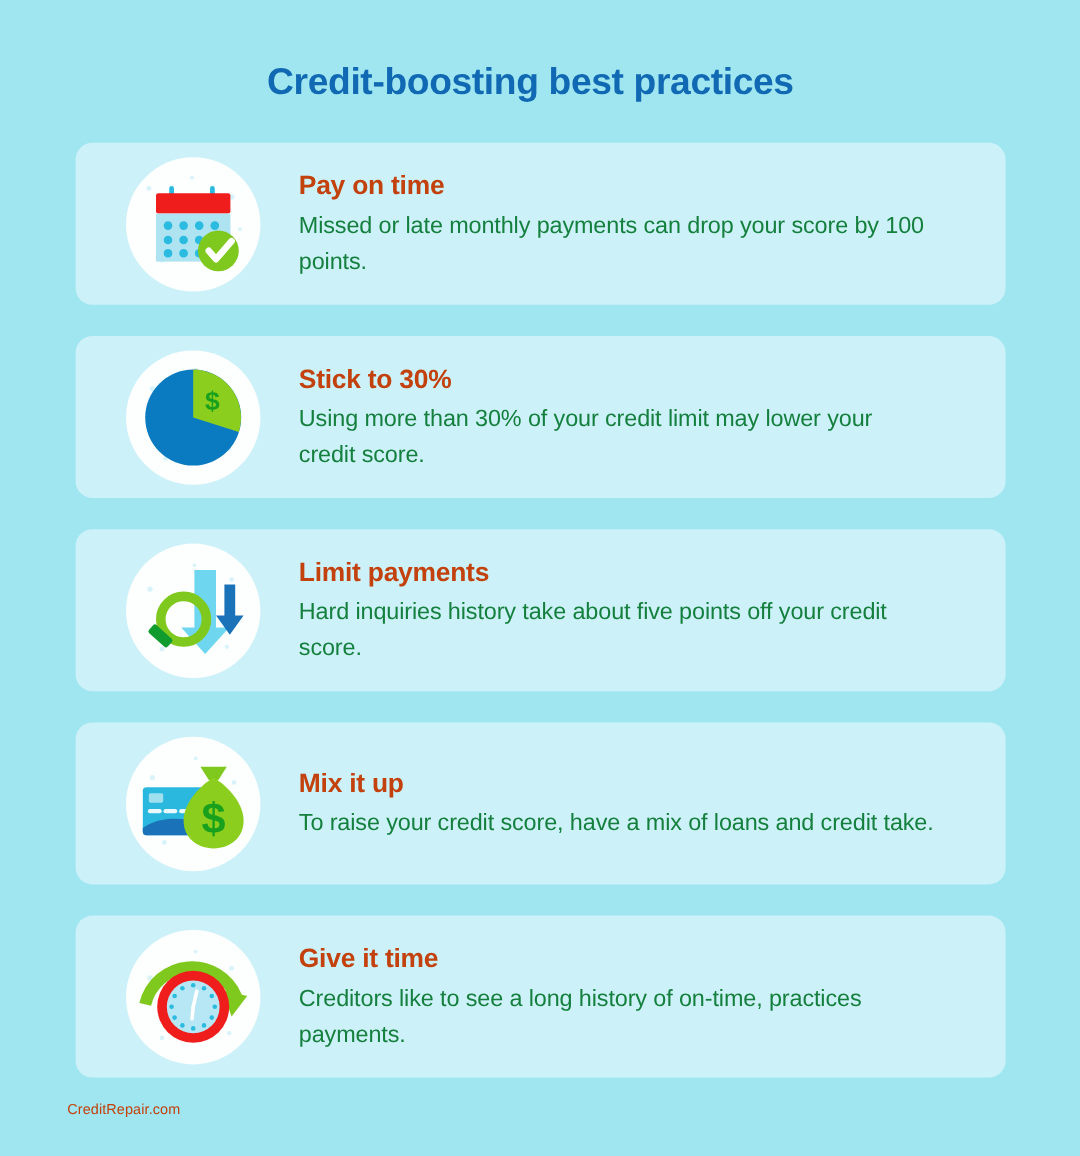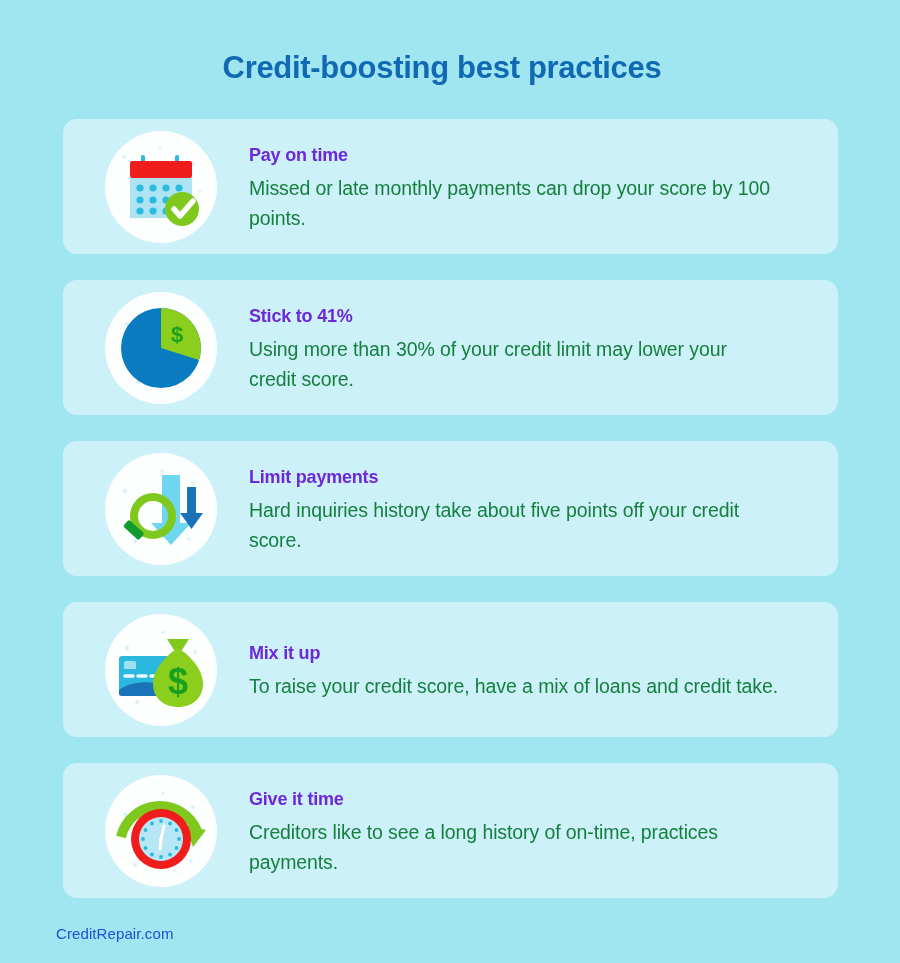--- a/index.html
+++ b/index.html
@@ -68,40 +68,40 @@
     position: absolute;
     left: 0;
     top: 0;
   }
   .card-text {
     flex: 1 1 auto;
     padding-left: 32px;
     padding-right: 10px;
   }
   .card-title {
-    font-size: 18px;
+    font-size: 22px;
     font-weight: bold;
-    color: #6d28d9;
+    color: #c2410c;
     line-height: 28px;
     margin-bottom: 4px;
     letter-spacing: -0.2px;
   }
   .card-desc {
     font-size: 19.5px;
     color: #15803d;
     line-height: 30px;
     letter-spacing: -0.1px;
     max-width: 530px;
   }
   .footer {
     position: absolute;
     left: 56px;
-    bottom: 21px;
-    font-size: 15px;
-    color: #1d4ed8;
+    bottom: 32px;
+    font-size: 12px;
+    color: #c2410c;
     letter-spacing: 0.1px;
   }
 </style>
 </head>
 <body>
 
 <div class="infographic">
 
   <div class="page-title">Credit-boosting best practices</div>
 
@@ -154,21 +154,21 @@
             <circle cx="33" cy="90" r="2" fill="#D9F3FA"></circle>
             <circle cx="86" cy="82" r="1.8" fill="#D9F3FA"></circle>
             <circle cx="58" cy="16" r="1.6" fill="#D9F3FA"></circle>
             <path d="M56 56 L56 16 A40 40 0 0 0 56 96 A40 40 0 0 0 56 16 Z" fill="#0B7BC1"></path>
             <path d="M56 56 L56 16 A40 40 0 0 1 94 68 Z" fill="#8CCE1E"></path>
             <text x="72" y="50" font-family="'Liberation Sans',sans-serif" font-size="22" font-weight="bold" fill="#19A11E" text-anchor="middle">$</text>
           </svg>
         </div>
       </div>
       <div class="card-text">
-        <div class="card-title">Stick to 41%</div>
+        <div class="card-title">Stick to 30%</div>
         <div class="card-desc">Using more than 30% of your credit limit may lower your credit score.</div>
       </div>
     </div>
 
     <div class="card">
       <div class="icon-wrap">
         <div class="icon-disc">
           <svg width="112" height="112" viewBox="0 0 112 112">
             <circle cx="20" cy="38" r="2.2" fill="#D9F3FA"></circle>
             <circle cx="88" cy="30" r="2" fill="#D9F3FA"></circle>

